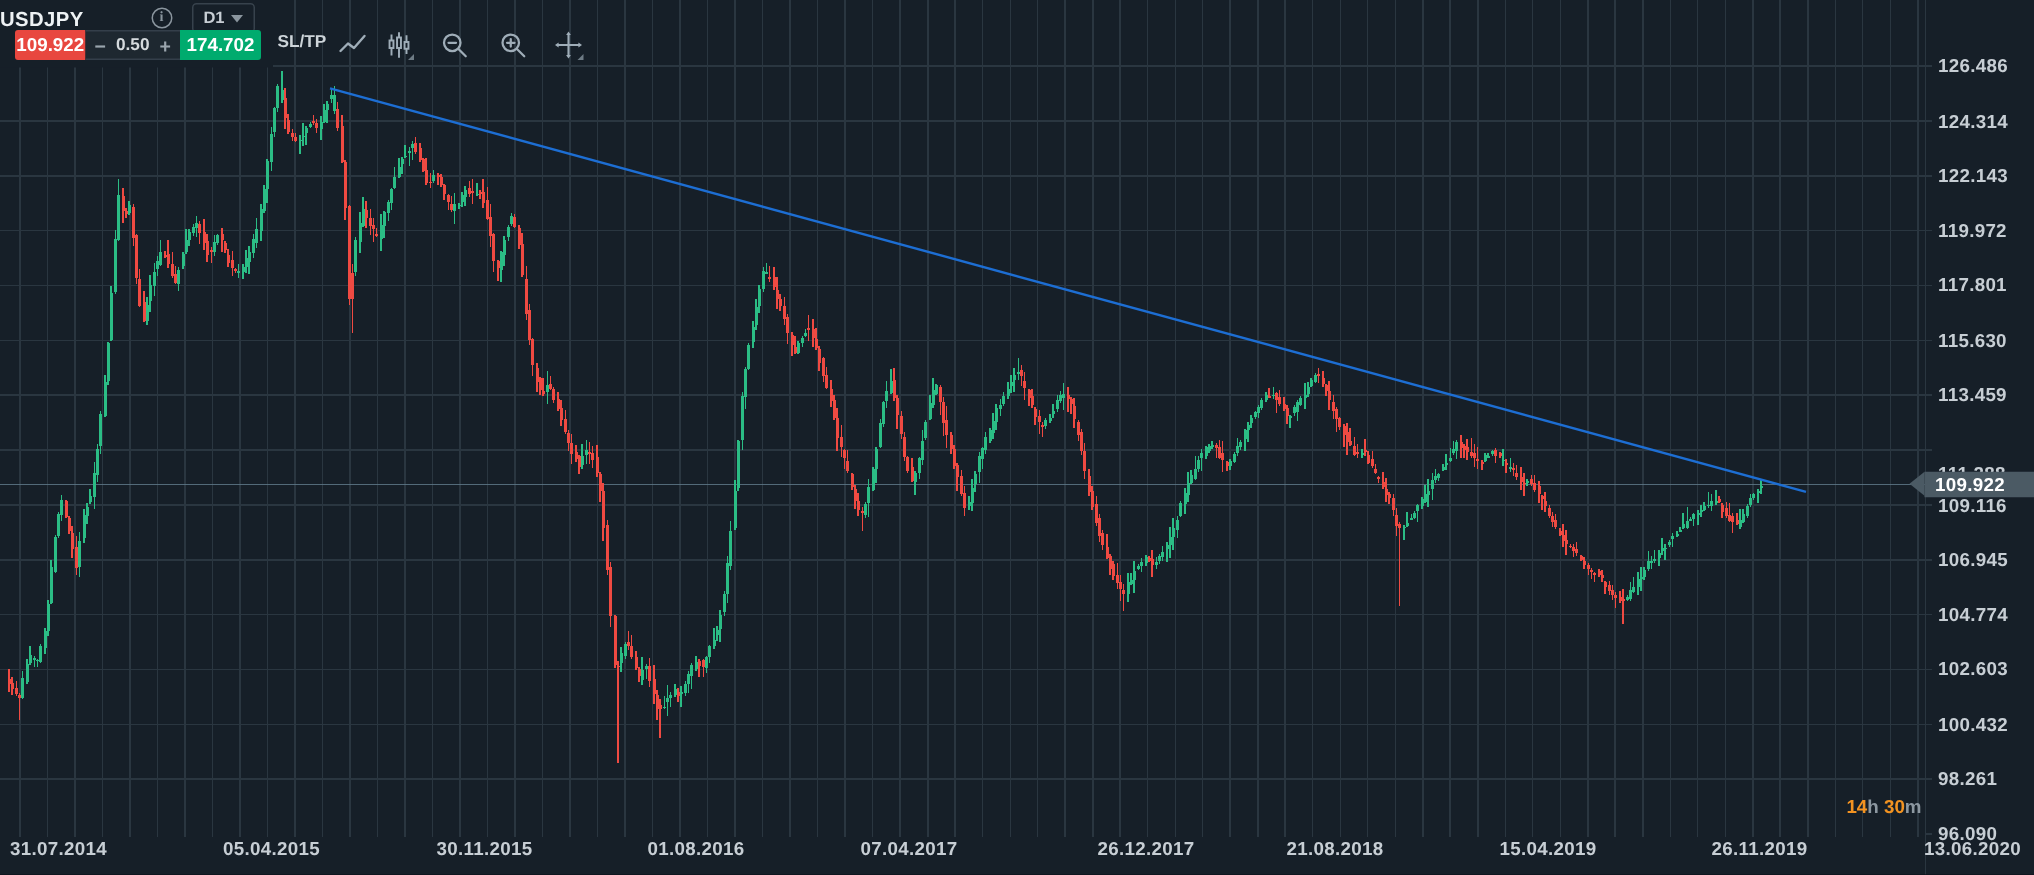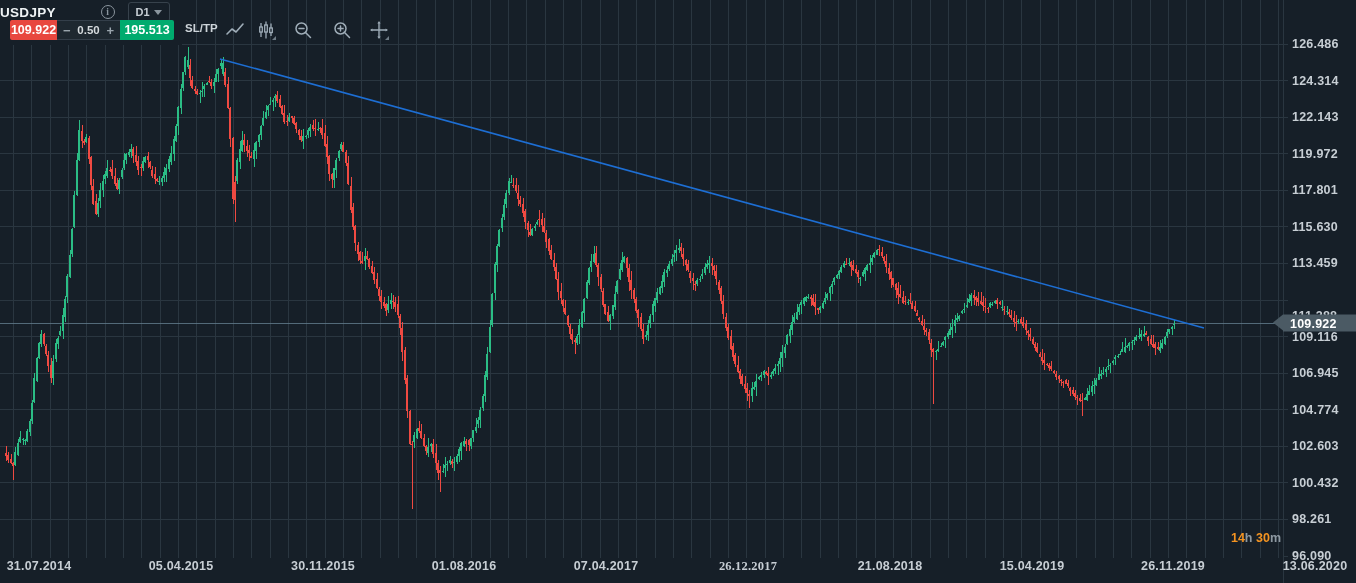--- a/index.html
+++ b/index.html
@@ -1204,21 +1204,21 @@
       <div class="price-label" style="top: 482.9px;">100.432</div>
       <div class="price-label" style="top: 519.4px;">98.261</div>
       <div class="price-label" style="top: 556px;">96.090</div>
     </div>
   <div class="bottom-axis" id="bottom-axis">
       <div class="date-label" style="left: 39px;">31.07.2014</div>
       <div class="date-label" style="left: 181px;">05.04.2015</div>
       <div class="date-label" style="left: 323px;">30.11.2015</div>
       <div class="date-label" style="left: 464px;">01.08.2016</div>
       <div class="date-label" style="left: 606px;">07.04.2017</div>
-      <div class="date-label" style="left: 748px; font-family: Liberation Serif, serif;">26.12.2017</div>
+      <div class="date-label" style="left: 764px;">26.12.2017</div>
       <div class="date-label" style="left: 890px;">21.08.2018</div>
       <div class="date-label" style="left: 1032px;">15.04.2019</div>
       <div class="date-label" style="left: 1173px;">26.11.2019</div>
       <div class="date-label" style="left: 1315px;">13.06.2020</div>
     </div>
 
   <div class="price-tag" id="price-tag" style="top: 323px;">
     <span class="arrow"></span>
     <span class="txt">109.922</span>
   </div>
@@ -1243,21 +1243,21 @@
     </span>
   </div>
 
   <div class="hrow2">
     <div class="sell-btn">109.922</div>
     <div class="mid-box">
       <span class="stepper-btn">−</span>
       <span class="step-val">0.50</span>
       <span class="stepper-btn">+</span>
     </div>
-    <div class="buy-btn">195.513</div>
+    <div class="buy-btn">174.702</div>
   </div>
 
   <div class="sltp">SL/TP</div>
 
   <div class="tools">
     <span class="tool-btn">
       <svg width="20" height="20" viewBox="0 0 20 20" fill="none" stroke="#9fadb8" stroke-width="1.6" stroke-linecap="round" stroke-linejoin="round">
         <path d="M2 14 L7 9 L11 12 L18 4"></path>
       </svg>
     </span>

